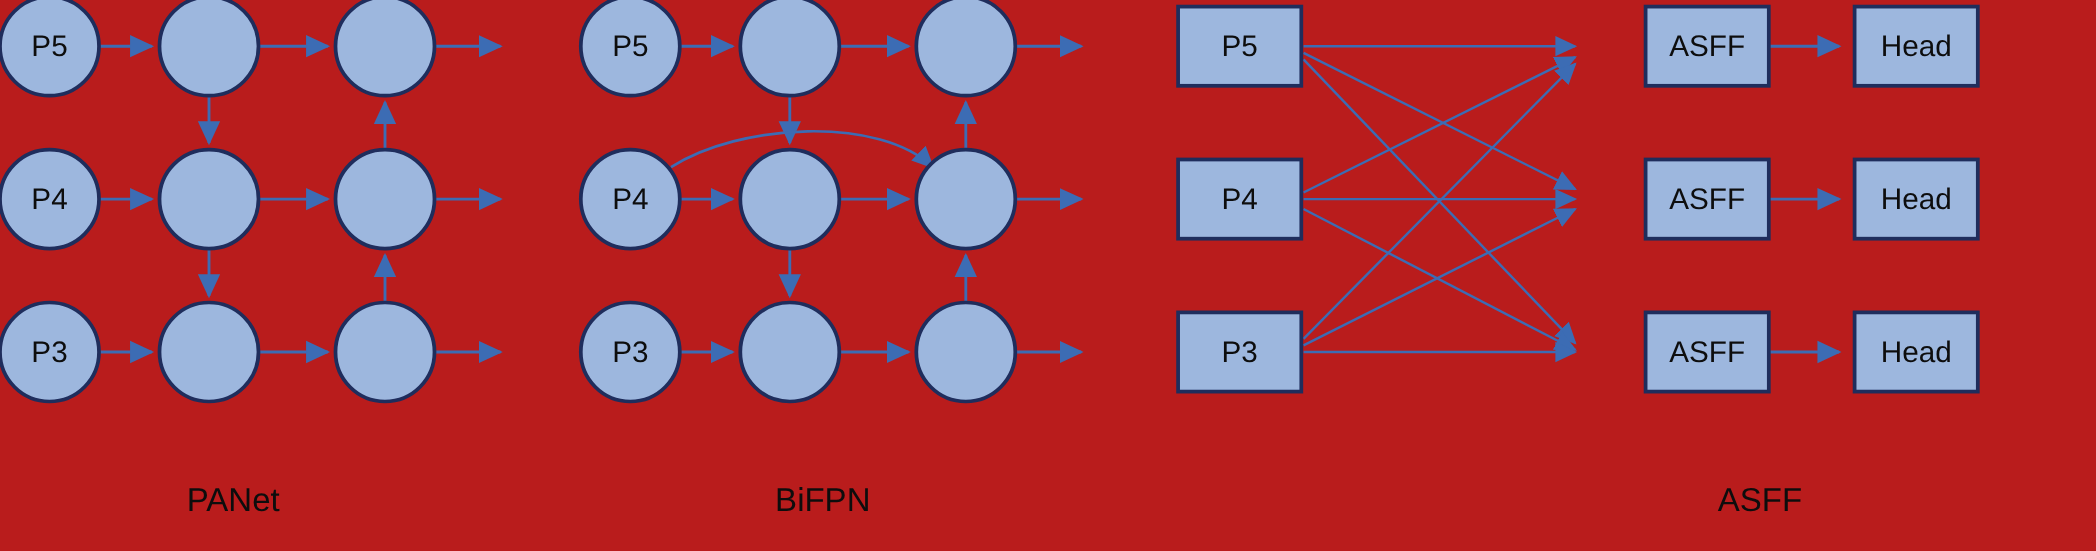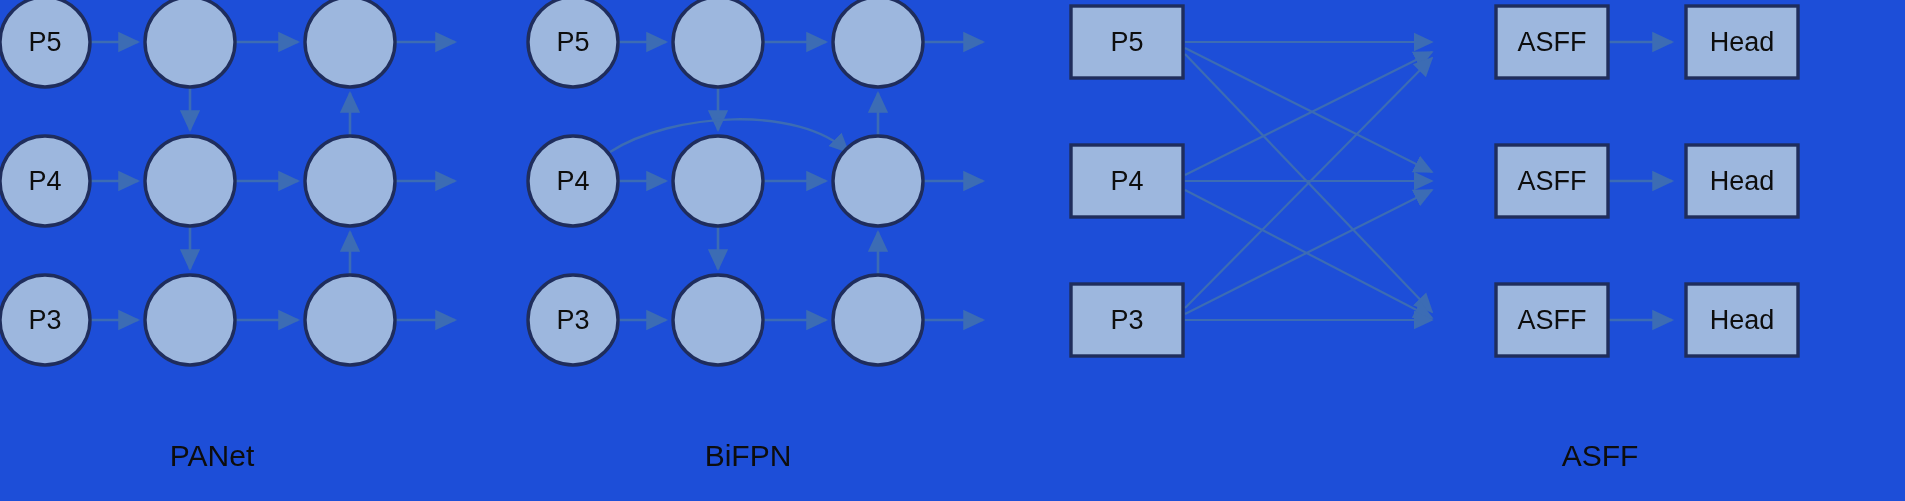--- a/index.html
+++ b/index.html
@@ -1,18 +1,18 @@
 <!DOCTYPE html>
 <html><head>
 <meta charset="utf-8">
 <style>
   html,body{margin:0;padding:0;background:#ffffff;}
   body{width:1905px;height:501px;overflow:hidden;
        font-family:"Liberation Sans","DejaVu Sans",sans-serif;}
-  #stage{position:relative;width:1905px;height:501px;background:#1d4ed8;}
+  #stage{position:relative;width:1905px;height:501px;background:#b91c1c;}
   svg#diagram{position:absolute;left:0;top:0;width:1905px;height:501px;display:block;}
   .node-label{font-family:"Liberation Sans","DejaVu Sans",sans-serif;
               font-size:27px;fill:#0d0d0d;text-anchor:middle;dominant-baseline:central;}
   .box-label{font-family:"Liberation Sans","DejaVu Sans",sans-serif;
              font-size:27px;fill:#0d0d0d;text-anchor:middle;dominant-baseline:central;}
   .caption{font-family:"Liberation Sans","DejaVu Sans",sans-serif;
            font-size:30px;fill:#0d0d0d;text-anchor:middle;dominant-baseline:central;}
 </style>
 </head>
 <body>

